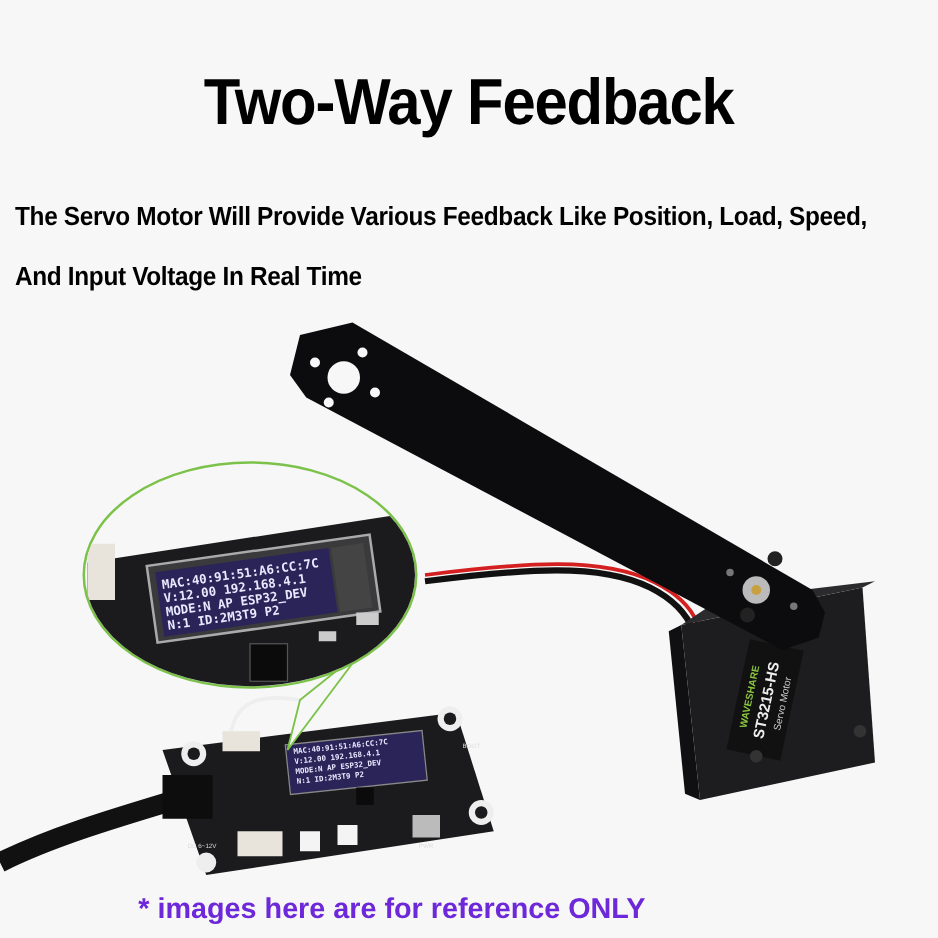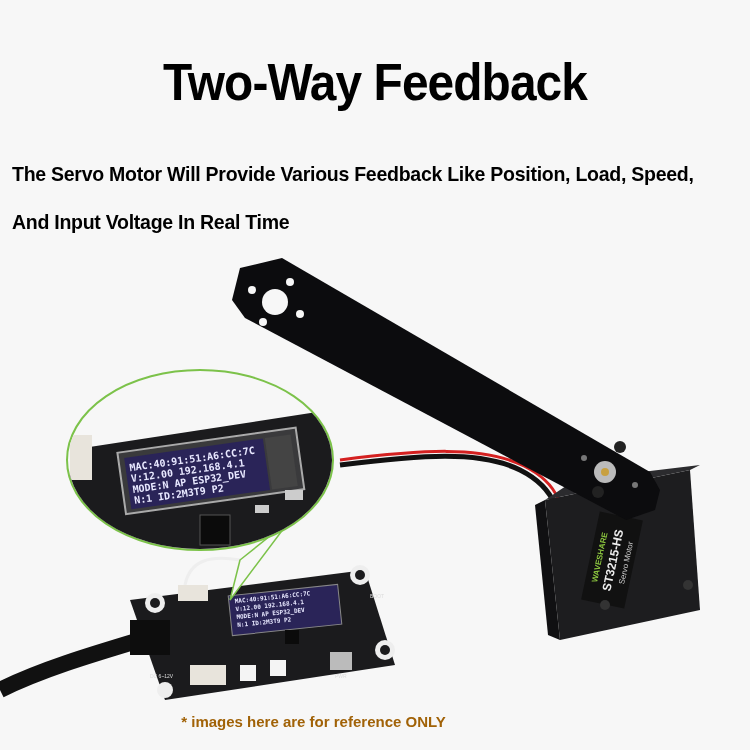--- a/index.html
+++ b/index.html
@@ -1,19 +1,19 @@
 <!DOCTYPE html>
 <html><head>
 <meta charset="utf-8">
 <style>
   html,body{margin:0;padding:0;}
   body{width:750px;height:750px;background:#f7f7f7;position:relative;overflow:hidden;font-family:"Liberation Sans",sans-serif;}
   .title{position:absolute;top:52px;left:0;width:750px;text-align:center;font-weight:bold;font-size:52px;letter-spacing:-1px;color:#000;transform:scaleX(0.92);}
   .subtitle{position:absolute;left:12px;top:150px;width:735px;font-weight:bold;font-size:21px;line-height:48px;color:#000;transform-origin:left top;transform:scaleX(0.93);letter-spacing:-0.3px;}
-  .footnote{position:absolute;left:0;width:627px;top:713px;text-align:center;color:#a16207;font-weight:bold;font-size:15px;}
+  .footnote{position:absolute;left:0;width:627px;top:713px;text-align:center;color:#6d28d9;font-weight:bold;font-size:23px;}
   .scene{position:absolute;left:0;top:0;width:750px;height:750px;}
   .oled-text{font-family:"DejaVu Sans Mono",monospace;fill:#e8e8ff;font-weight:bold;}
 </style>
 </head>
 <body>
 
 <div class="title">Two-Way Feedback</div>
 <div class="subtitle">The Servo Motor Will Provide Various Feedback Like Position, Load, Speed, And Input Voltage In Real Time</div>
 
 <svg class="scene" viewBox="0 0 750 750" xmlns="http://www.w3.org/2000/svg">

